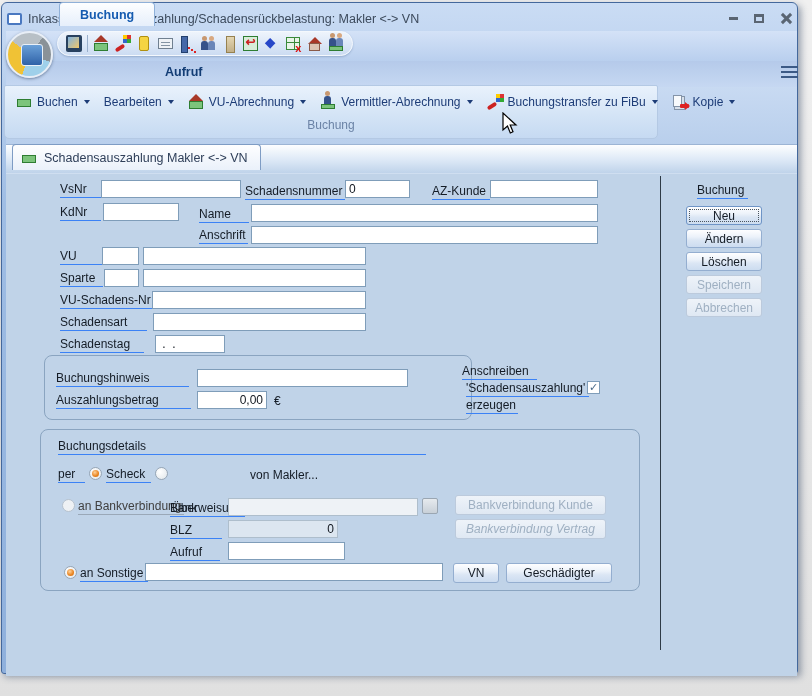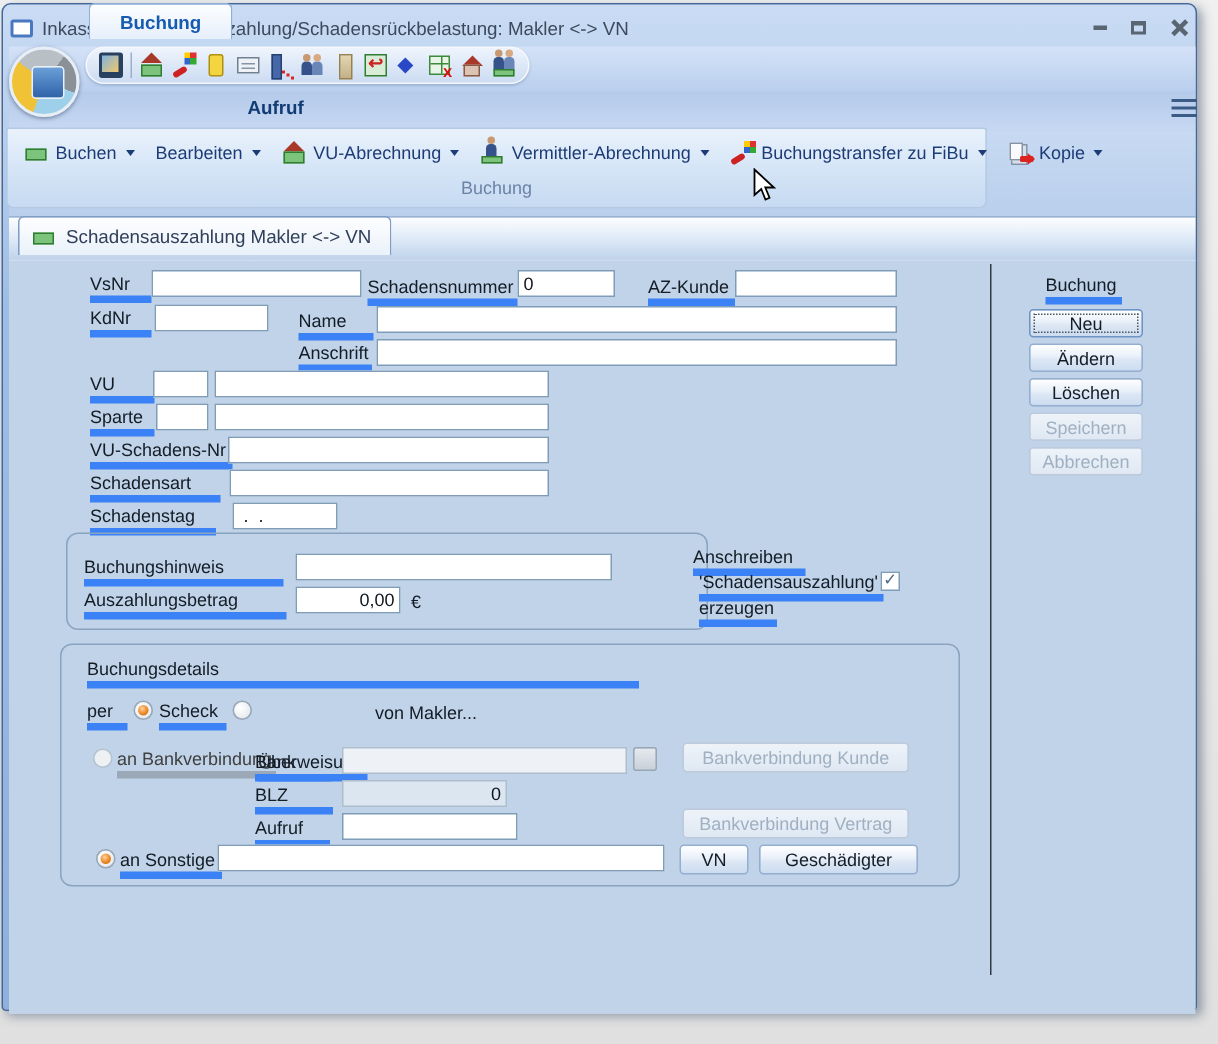--- a/index.html
+++ b/index.html
@@ -101,21 +101,21 @@
   .sheet { position:absolute; left:1px; top:1px; width:9px; height:12px; background:#f8fafc; border:1px solid #8494a8; box-shadow:2px 2px 0 #d8e0ea, 2px 2px 0 1px #8494a8; }
   .redarr { position:absolute; right:0; bottom:2px; width:9px; height:4px; background:#d22; border-radius:1px; }
   .redarr::after { content:""; position:absolute; right:-1px; top:-2px; border-left:5px solid #d22; border-top:4px solid transparent; border-bottom:4px solid transparent; }
 
   
   .doctab { position:absolute; left:8px; top:3px; height:26px; display:flex; align-items:center; gap:6px;
     padding:0 12px 0 8px; background:linear-gradient(#fefeff,#eaf1fa); border:1px solid #7e9cc4; border-bottom:none;
     border-radius:4px 4px 0 0; color:#30405a; font-size:12.5px; }
 
   
-  .lbl { position:absolute; color:#141c26; border-bottom:5px solid #3b82f6; padding-bottom:1px; white-space:nowrap; line-height:13px; }
+  .lbl { position:absolute; color:#141c26; border-bottom:1px solid #3b82f6; padding-bottom:1px; white-space:nowrap; line-height:13px; }
   .lbl.gray { color:#404040; border-bottom-color:#9aa8b8; }
   .plain { position:absolute; color:#141c26; white-space:nowrap; }
   .inp { position:absolute; height:18px; border:1px solid #7f9db9; background:#fff; font-family:"Liberation Sans",sans-serif;
     font-size:12px; padding:0 3px; color:#10161e; }
   .inp.dis { background:#eef2f6; border-color:#aebecc; }
   .inp.dis2 { background:#dce6f0; border-color:#aebecc; }
   .inp.right { text-align:right; }
   .groupbox { position:absolute; border:1px solid #8aa4c0; border-radius:8px; }
 
   .radio { position:absolute; width:13px; height:13px; border-radius:50%; border:1px solid #97a6b6;
@@ -312,21 +312,21 @@
 
 <span class="radio dis" style="left:62px;top:499px;"></span>
 <span class="lbl gray" style="left:78px;top:500px;padding-right:3px;">an Bankverbindung</span>
 <span class="lbl" style="left:170px;top:502px;padding-right:24px;">Bank</span>
 <input class="inp dis" style="left: 228px; top: 498px; width: 190px;" value="">
 <span class="browse" style="left:422px;top:498px;"></span>
 <div class="btn disabled" style="left:455px;top:495px;width:151px;height:20px;">Bankverbindung Kunde</div>
 
 <span class="lbl" style="left:170px;top:524px;padding-right:30px;">BLZ</span>
 <input class="inp dis2 right" style="left: 228px; top: 520px; width: 110px;" value="0">
-<div class="btn disabled" style="left:455px;top:539px;width:151px;height:20px;">Bankverbindung Vertrag</div>
+<div class="btn disabled" style="left:455px;top:519px;width:151px;height:20px;font-style:italic;">Bankverbindung Vertrag</div>
 
 <span class="lbl" style="left:170px;top:546px;padding-right:18px;">Aufruf</span>
 <input class="inp" style="left: 228px; top: 542px; width: 117px;" value="">
 
 <span class="radio sel" style="left:64px;top:566px;"></span>
 <span class="lbl" style="left:80px;top:567px;padding-right:5px;">an Sonstige</span>
 <input class="inp" style="left: 145px; top: 563px; width: 298px;" value="">
 <div class="btn" style="left:453px;top:563px;width:46px;height:20px;">VN</div>
 <div class="btn" style="left:506px;top:563px;width:106px;height:20px;">Geschädigter</div>
 

